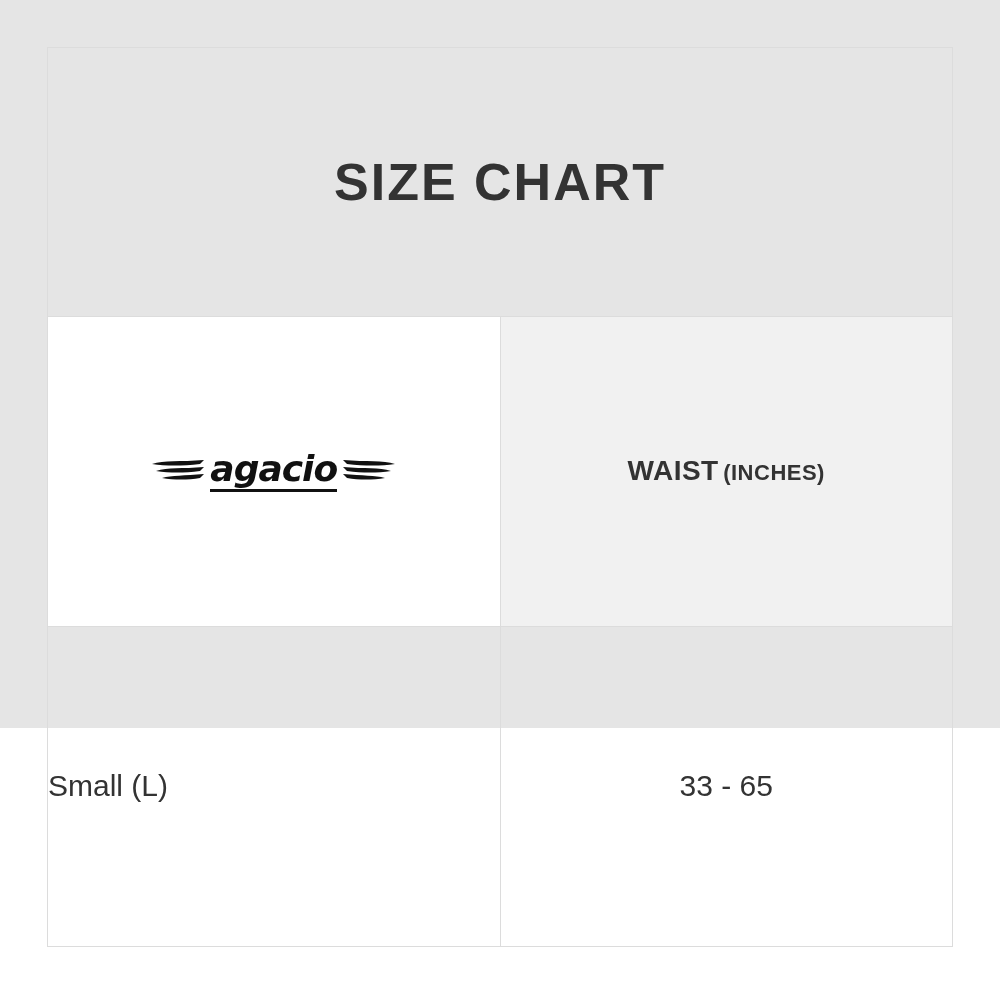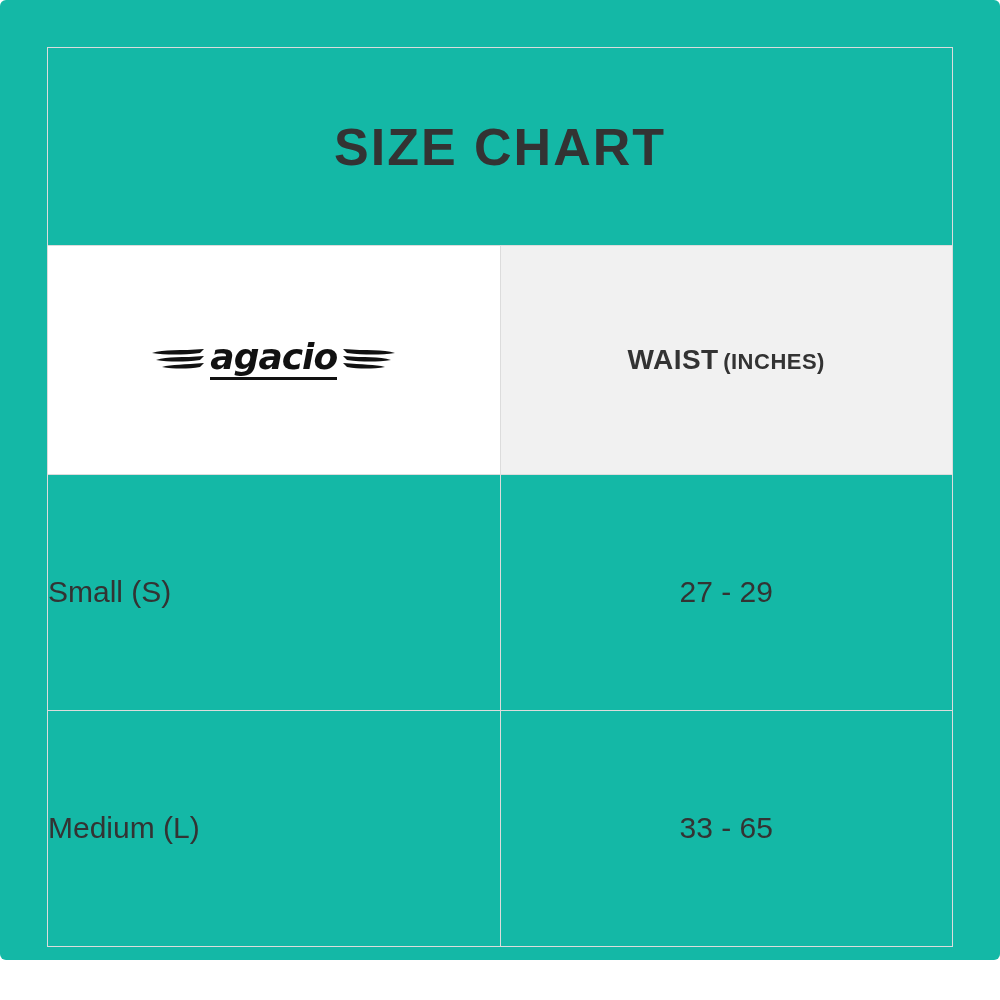--- a/index.html
+++ b/index.html
@@ -7,24 +7,23 @@
     padding: 0;
     width: 1000px;
     height: 1000px;
     background: #ffffff;
     font-family: "Liberation Sans", sans-serif;
   }
 
   #page {
     position: relative;
     width: 1000px;
-    height: 960px;
-    background: #14b8a6;
+    height: 728px;
+    background: #e5e5e5;
     box-sizing: border-box;
-    border-radius: 6px;
   }
 
   .chart-wrap {
     position: absolute;
     left: 47px;
     top: 47px;
     width: 906px;
     height: 900px;
     box-sizing: border-box;
   }
@@ -158,23 +157,19 @@
               </span>
             </div>
           </td>
           <td class="waist-cell" style="width:61%">
             <span class="waist-main">WAIST</span>
             <span class="waist-unit">(INCHES)</span>
           </td>
         </tr>
 
         <tr class="data-row">
-          <td class="size-name">Small (S)</td>
-          <td class="size-value">27 - 29</td>
-        </tr>
-        <tr class="data-row">
-          <td class="size-name">Medium (L)</td>
+          <td class="size-name">Small (L)</td>
           <td class="size-value">33 - 65</td>
         </tr>
       </tbody>
     </table>
   </div>
 </div>
 
 </body></html>

